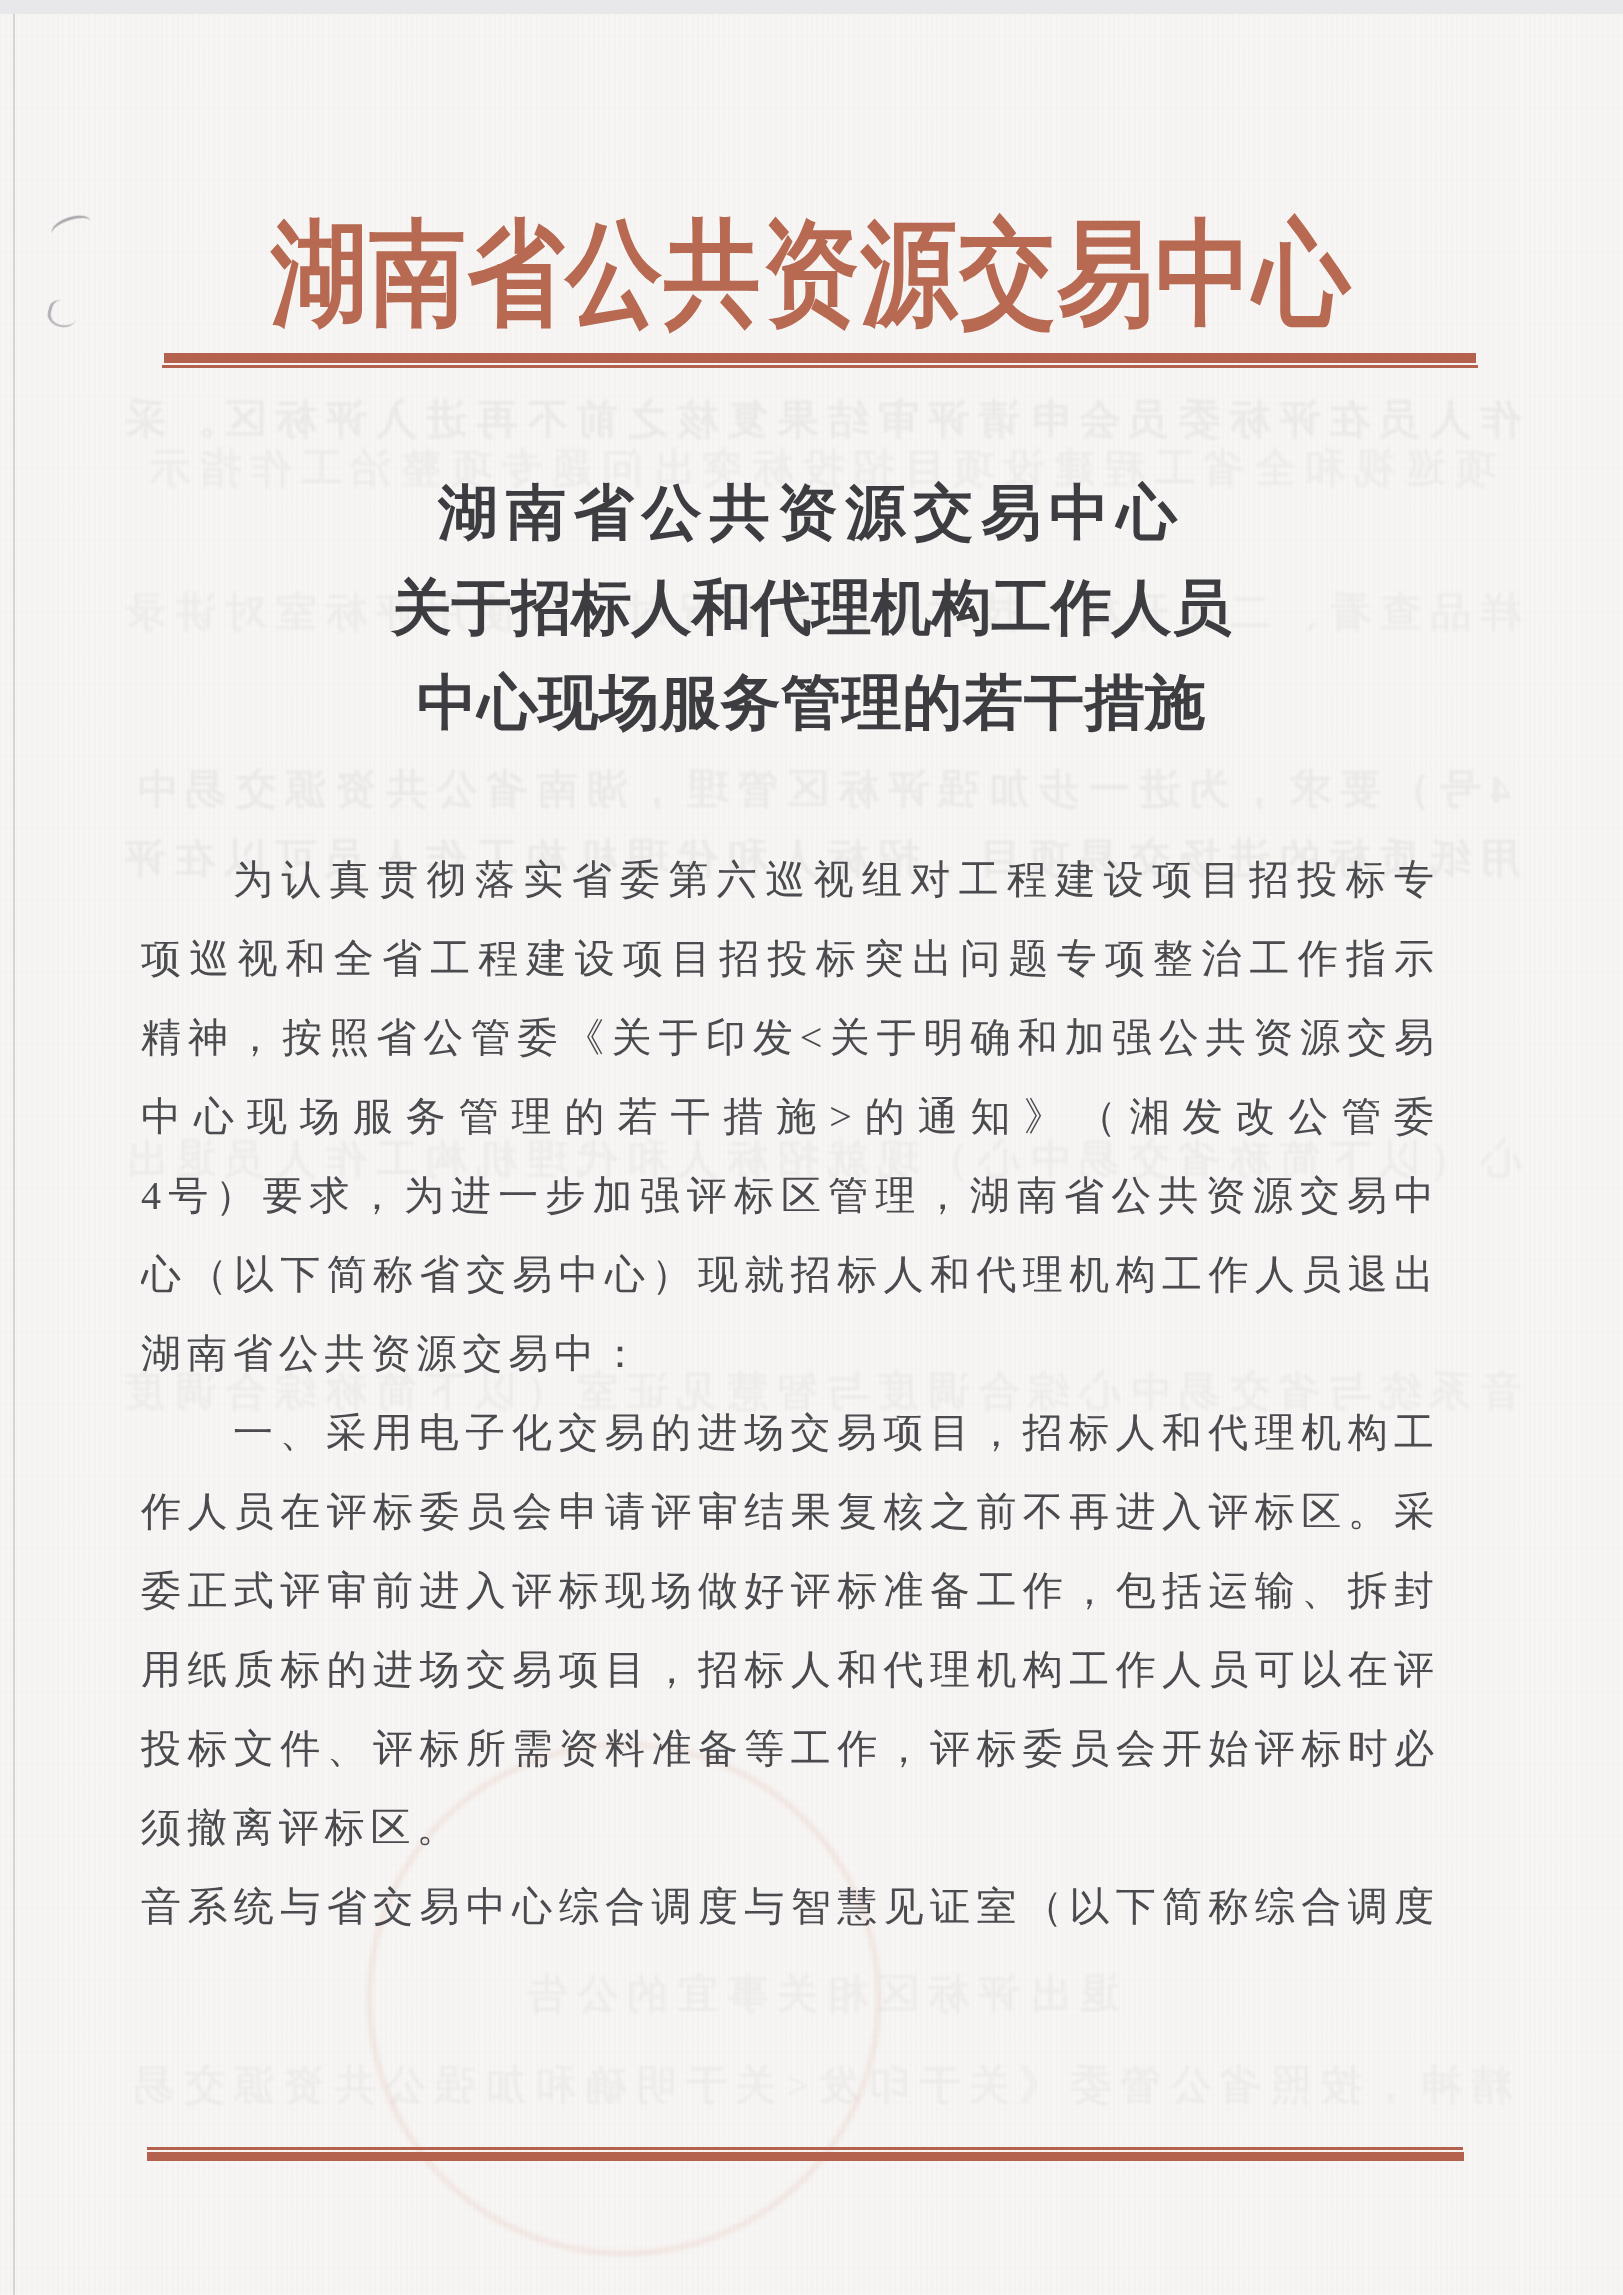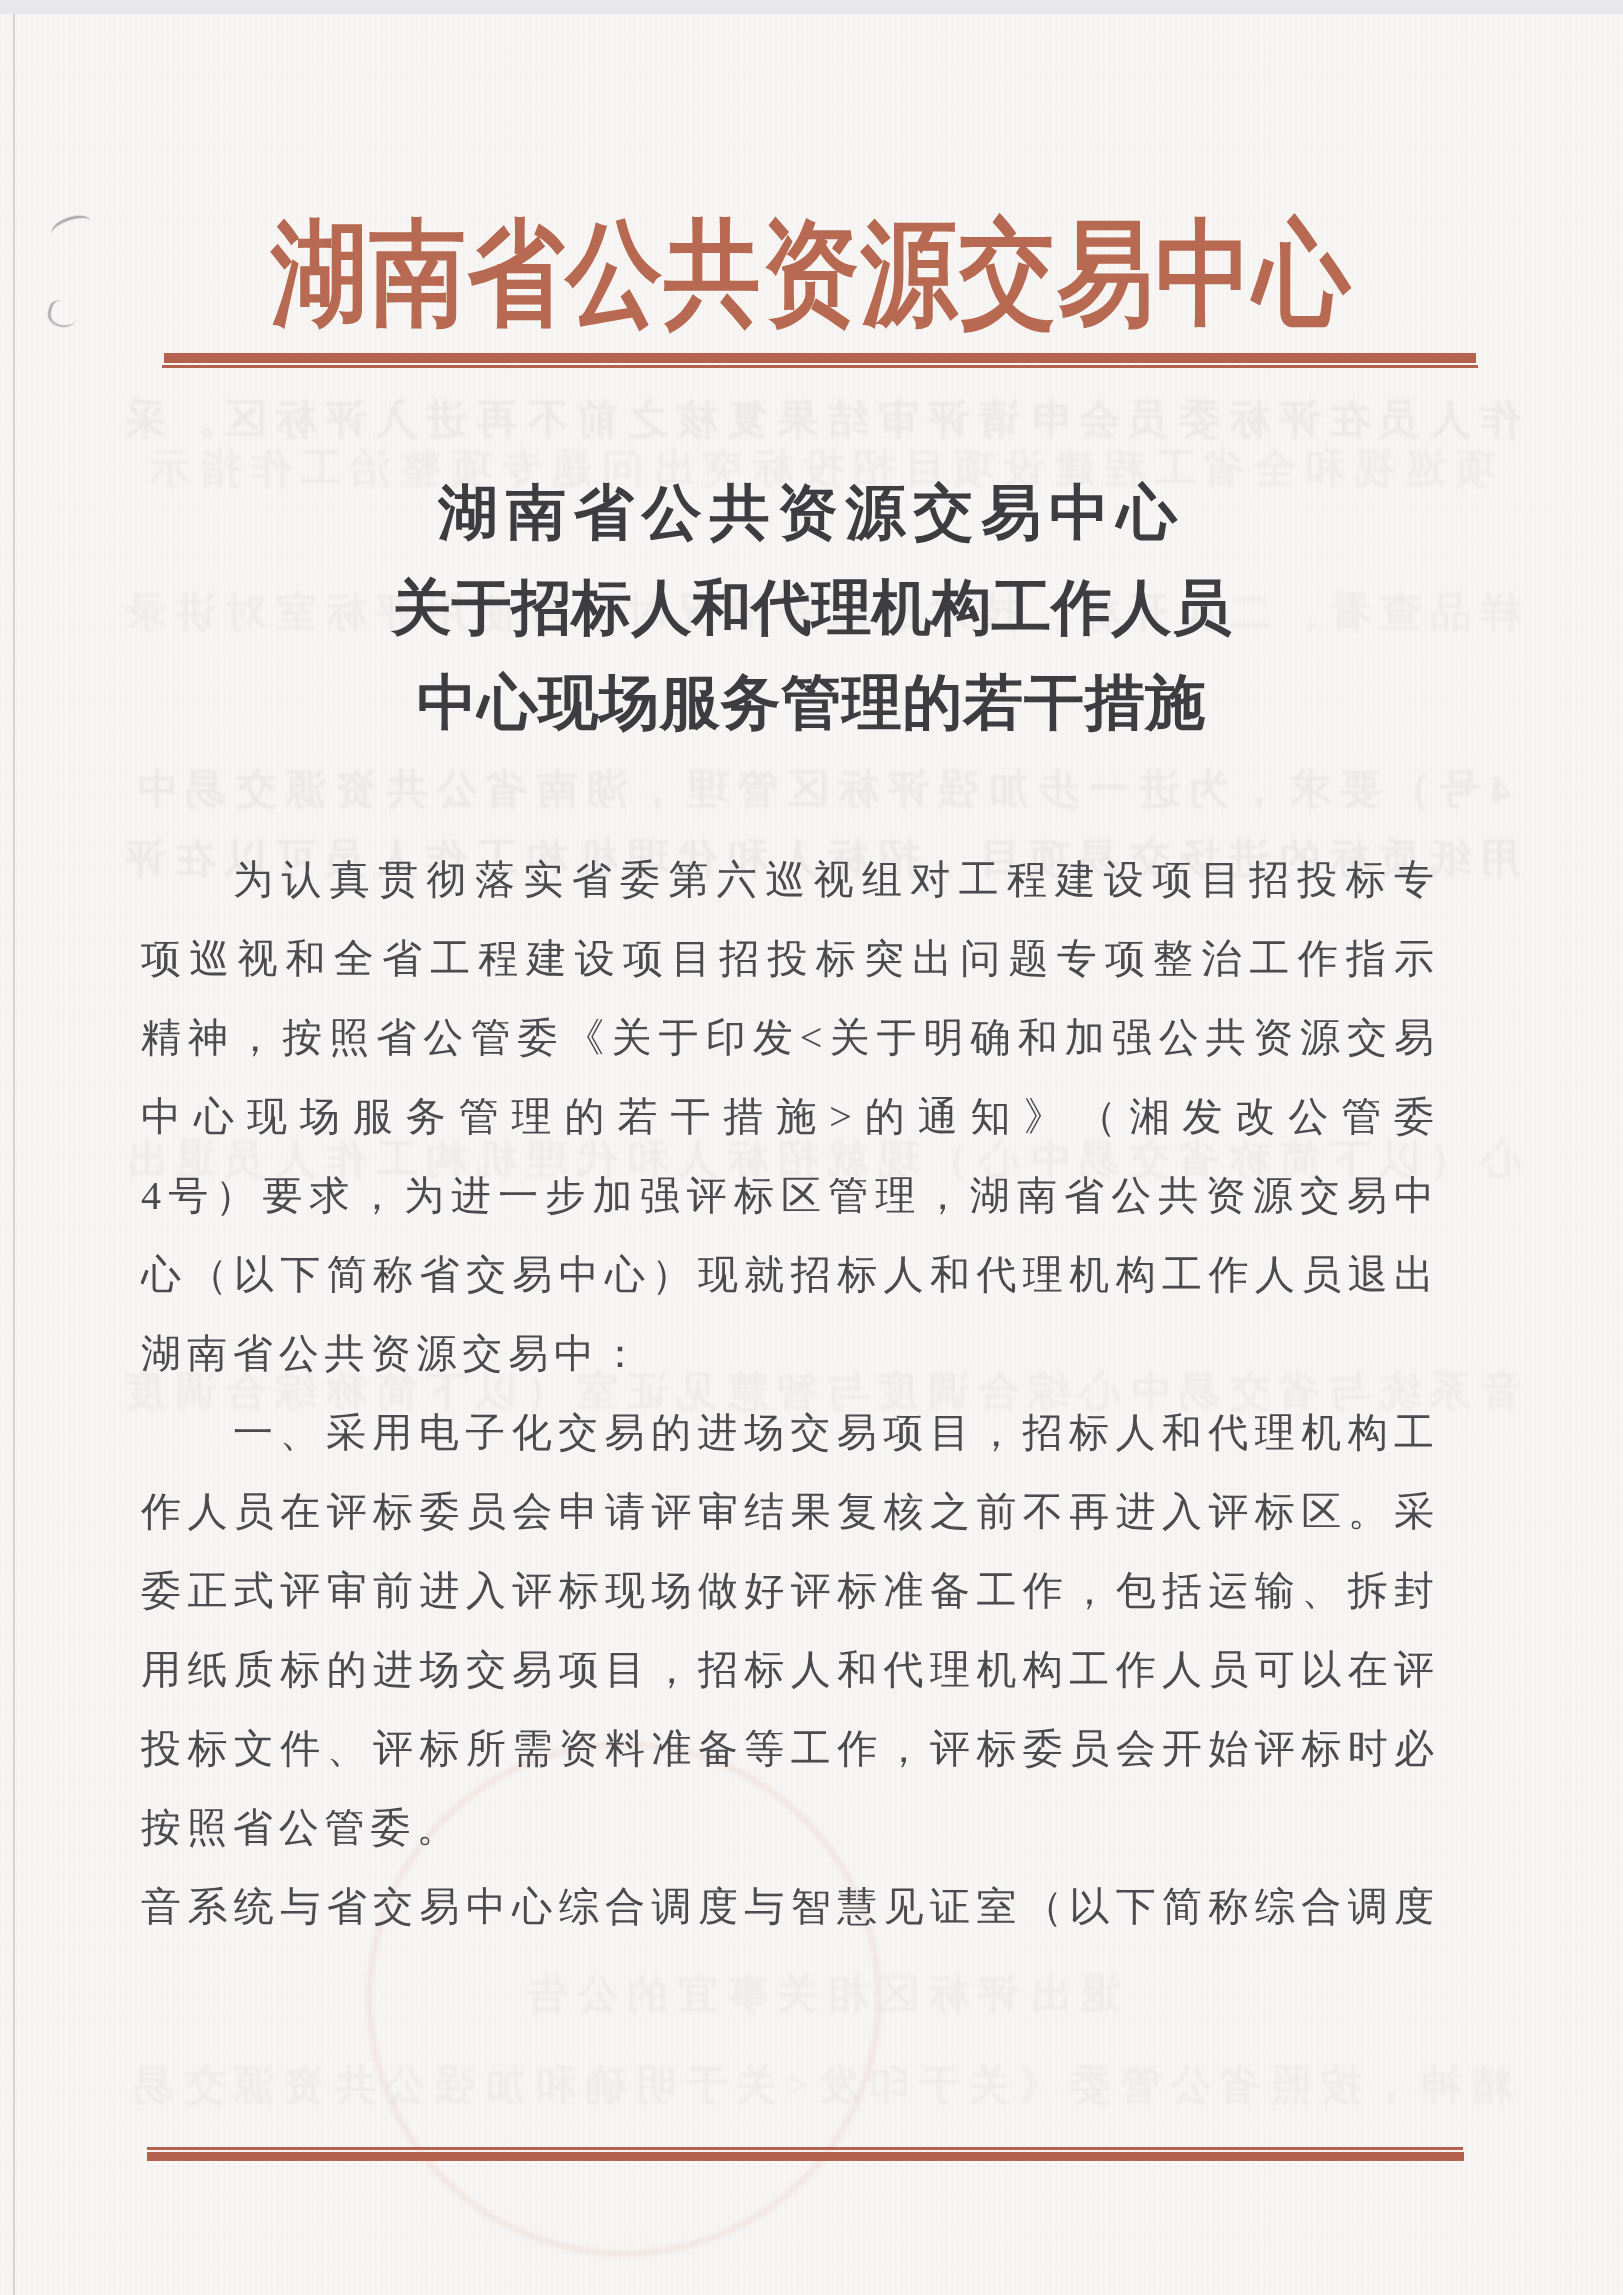--- a/index.html
+++ b/index.html
@@ -111,21 +111,21 @@
       <div class="body-line fill">精神，按照省公管委《关于印发&lt;关于明确和加强公共资源交易</div>
       <div class="body-line fill">中心现场服务管理的若干措施&gt;的通知》（湘发改公管委〔2020〕</div>
       <div class="body-line fill">4号）要求，为进一步加强评标区管理，湖南省公共资源交易中</div>
       <div class="body-line fill">心（以下简称省交易中心）现就招标人和代理机构工作人员退出</div>
       <div class="body-line">湖南省公共资源交易中：</div>
       <div class="body-line indent fill">一、采用电子化交易的进场交易项目，招标人和代理机构工</div>
       <div class="body-line fill">作人员在评标委员会申请评审结果复核之前不再进入评标区。采</div>
       <div class="body-line fill">委正式评审前进入评标现场做好评标准备工作，包括运输、拆封</div>
       <div class="body-line fill">用纸质标的进场交易项目，招标人和代理机构工作人员可以在评</div>
       <div class="body-line fill">投标文件、评标所需资料准备等工作，评标委员会开始评标时必</div>
-      <div class="body-line">按照省公管委。</div>
+      <div class="body-line">须撤离评标区。</div>
       <div class="body-line fill">音系统与省交易中心综合调度与智慧见证室（以下简称综合调度</div>
     </div>
 
   <div class="rule rule-foot-thin"></div>
   <div class="rule rule-foot-thick"></div>
 
 </div>
 
 
 </body></html>

